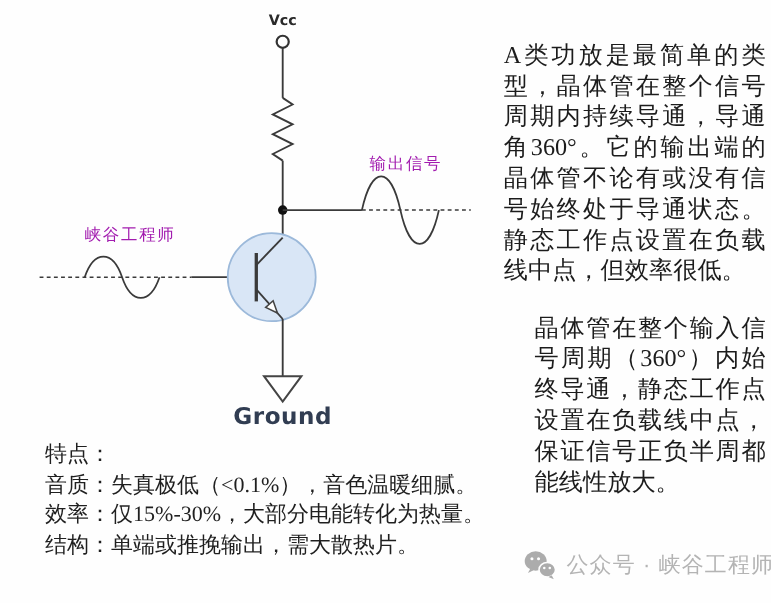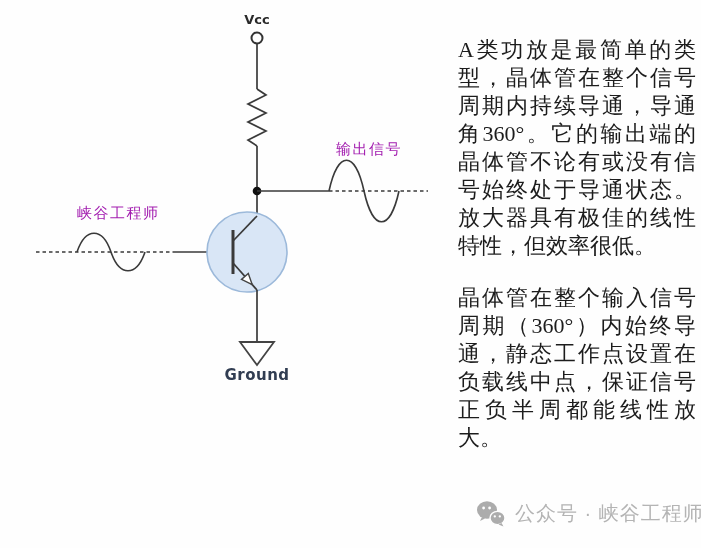--- a/index.html
+++ b/index.html
@@ -42,41 +42,42 @@
     letter-spacing: 0;
   }
   .ground-label {
     position: absolute;
     left: 211px;
     top: 366px;
     width: 92px;
     text-align: center;
     font-family: "DejaVu Sans", "Liberation Sans", sans-serif;
     font-weight: bold;
-    font-size: 15px;
+    font-size: 21px;
     color: #313d52;
     letter-spacing: 0.5px;
   }
   .input-label  { left: 77px;  top: 204px; }
   .output-label { left: 336px; top: 140px; }
   .right-col {
     position: absolute;
     left: 458px;
     top: 36px;
     width: 238px;
     font-size: 22px;
     line-height: 28px;
     text-align: justify;
     color: #1c1c1c;
   }
   .right-col p {
     margin: 0 0 0 0;
   }
   .right-col p + p {
     margin-top: 24px;
+    margin-left: 28px;
   }
   .features {
     position: absolute;
     left: 41px;
     top: 400px;
     width: 440px;
     font-size: 20px;
     line-height: 27.5px;
     color: #1f1f1f;
     white-space: nowrap;
@@ -135,24 +136,30 @@
 
     <polygon points="240,342 274,342 257,365" fill="#ffffff" stroke="#444444" stroke-width="1.8" stroke-linejoin="miter"></polygon>
   </svg>
 
   <div class="vcc-label">Vcc</div>
   <div class="diagram-label input-label">峡谷工程师</div>
   <div class="diagram-label output-label">输出信号</div>
   <div class="ground-label">Ground</div>
 
   <div class="right-col">
-    <p>A类功放是最简单的类型，晶体管在整个信号周期内持续导通，导通角360°。它的输出端的晶体管不论有或没有信号始终处于导通状态。放大器具有极佳的线性特性，但效率很低。</p>
+    <p>A类功放是最简单的类型，晶体管在整个信号周期内持续导通，导通角360°。它的输出端的晶体管不论有或没有信号始终处于导通状态。静态工作点设置在负载线中点，但效率很低。</p>
     <p>晶体管在整个输入信号周期（360°）内始终导通，静态工作点设置在负载线中点，保证信号正负半周都能线性放大。</p>
   </div>
 
+  <div class="features">
+    <div>特点：</div>
+    <div>音质：失真极低（&lt;0.1%），音色温暖细腻。</div>
+    <div>效率：仅15%-30%，大部分电能转化为热量。</div>
+    <div>结构：单端或推挽输出，需大散热片。</div>
+  </div>
 
   <div class="watermark">
     <svg class="wechat-icon" width="30" height="27" viewBox="0 0 30 27">
       <ellipse cx="11" cy="10" rx="10" ry="8.8" fill="#acacac"></ellipse>
       <path d="M6,17 L4,21 L9,18.5 Z" fill="#acacac"></path>
       <circle cx="7.6" cy="8" r="1.4" fill="#ffffff"></circle>
       <circle cx="13.6" cy="8" r="1.4" fill="#ffffff"></circle>
       <ellipse cx="21.5" cy="18" rx="7.5" ry="6.6" fill="#acacac" stroke="#fefefe" stroke-width="1.4"></ellipse>
       <path d="M25.5,23 L27.5,26.5 L22.5,24.5 Z" fill="#acacac"></path>
       <circle cx="18.8" cy="16.4" r="1.15" fill="#ffffff"></circle>

